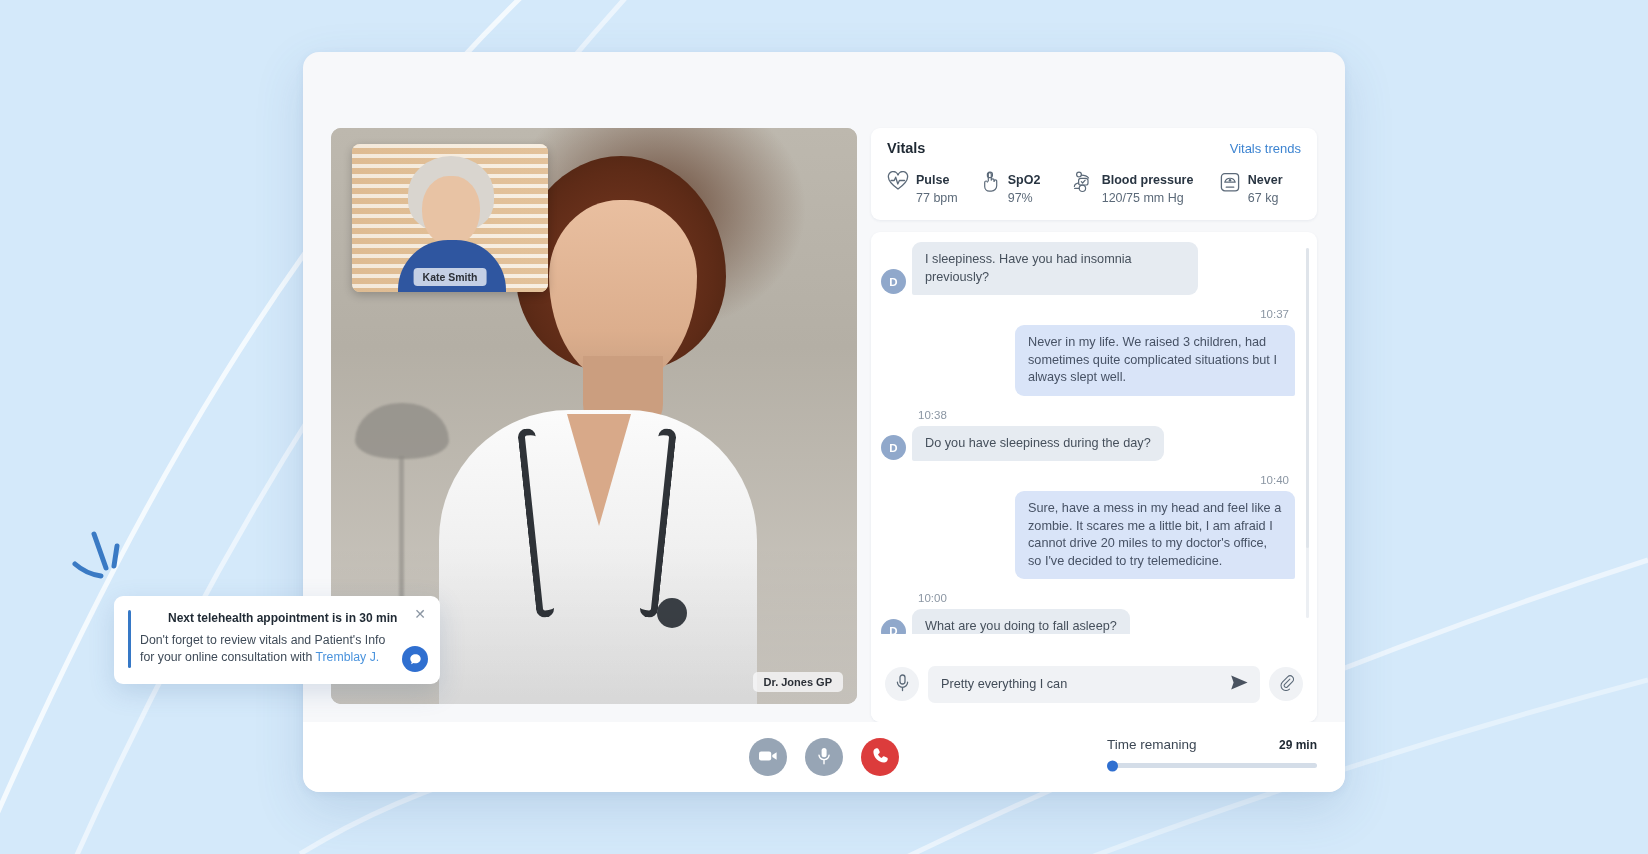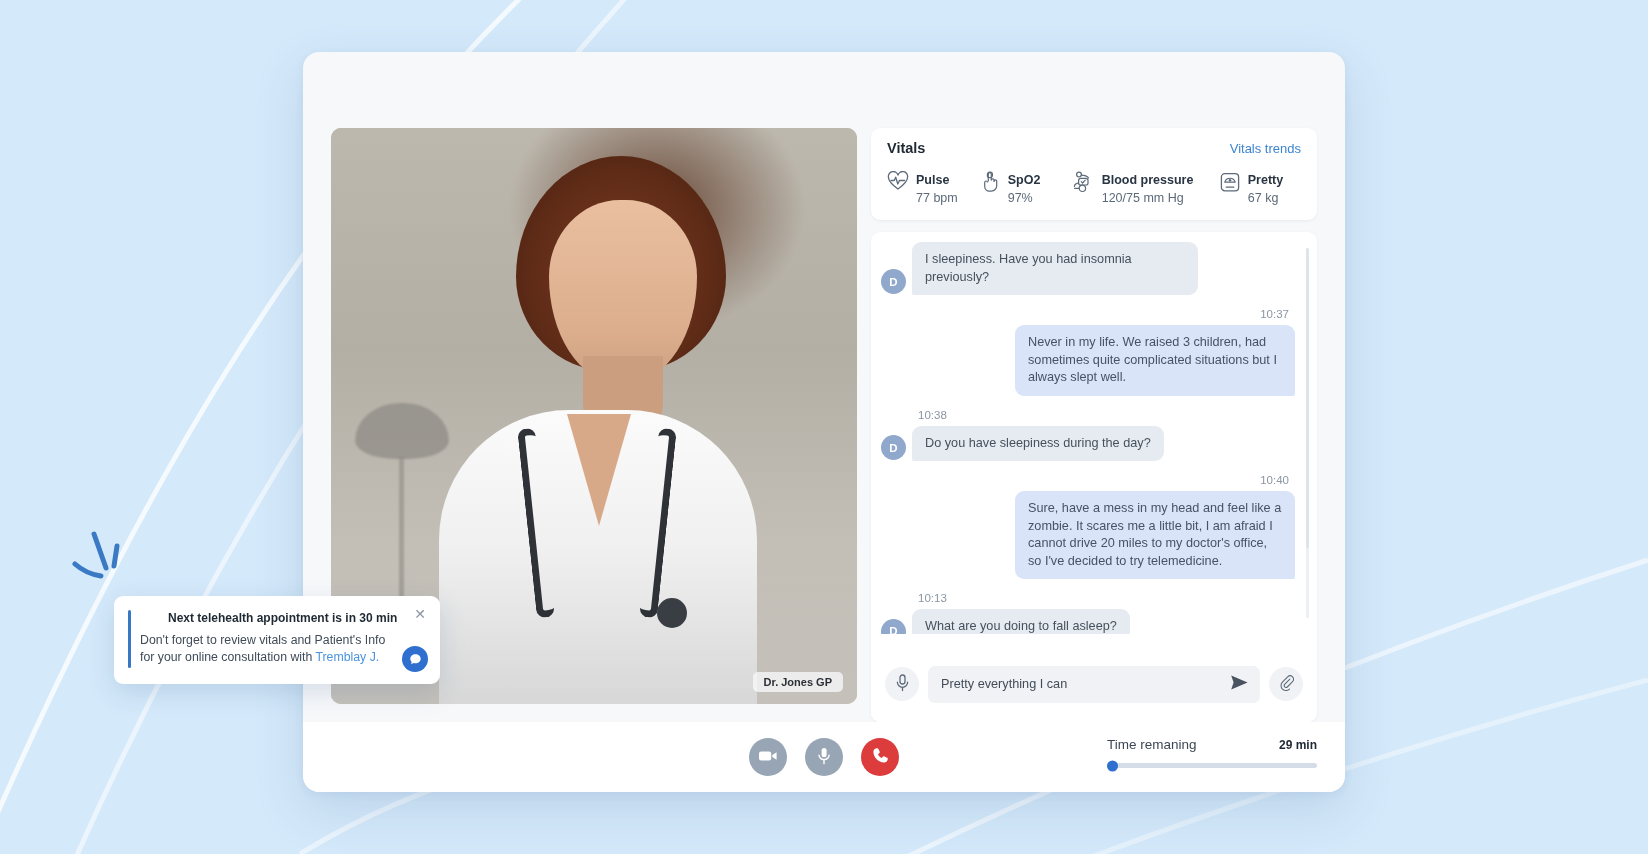--- a/index.html
+++ b/index.html
@@ -606,20 +606,27 @@
       <div class="doc-hair"></div>
       <div class="doc-face"></div>
       <div class="doc-neck"></div>
       <div class="doc-coat"></div>
       <div class="doc-vneck"></div>
       <div class="steth-l"></div>
       <div class="steth-r"></div>
       <div class="steth-chest"></div>
       <div class="video-shadow"></div>
 
+      <div class="pip">
+        <div class="pip-bg"></div>
+        <div class="pip-hair"></div>
+        <div class="pip-face"></div>
+        <div class="pip-body"></div>
+        <div class="pip-label">Kate Smith</div>
+      </div>
 
       <div class="video-label">Dr. Jones GP</div>
     </div>
 
     <div class="vitals-card">
       <div class="vitals-head">
         <div class="vitals-title">Vitals</div>
         <a class="vitals-trends">Vitals trends</a>
       </div>
 
@@ -674,21 +681,21 @@
         <div class="vital v-wt">
           <span class="vital-ico">
             <svg width="22" height="22" viewBox="0 0 22 22" fill="none">
               <rect x="2.4" y="2.6" width="17.2" height="17.2" rx="3.4" stroke="#5c6a79" stroke-width="1.3"></rect>
               <path d="M5.8 11.2 a5.4 5.4 0 0 1 10.4 0 Z" stroke="#5c6a79" stroke-width="1.2" stroke-linejoin="round"></path>
               <circle cx="11" cy="9.3" r="1.25" fill="#5c6a79"></circle>
               <path d="M7.2 16.2 H14.8" stroke="#5c6a79" stroke-width="1.2" stroke-linecap="round"></path>
             </svg>
           </span>
           <span>
-            <span class="vital-name">Pretty</span><br>
+            <span class="vital-name">Never</span><br>
             <span class="vital-val">67 kg</span>
           </span>
         </div>
 
       </div>
     </div>
 
     <div class="chat-card">
 
       <div class="chat-scroll">
@@ -707,21 +714,21 @@
         <div class="msg-row left">
           <div class="avatar">D</div>
           <div class="bubble in">Do you have sleepiness during the day?</div>
         </div>
 
         <div class="time-right">10:40</div>
         <div class="msg-row right">
           <div class="bubble out">Sure, have a mess in my head and feel like a zombie. It scares me a little bit, I am afraid I cannot drive 20 miles to my doctor's office, so I've decided to try telemedicine.</div>
         </div>
 
-        <div class="time-left">10:13</div>
+        <div class="time-left">10:00</div>
         <div class="msg-row left">
           <div class="avatar">D</div>
           <div class="bubble in">What are you doing to fall asleep?</div>
         </div>
       </div>
 
       <div class="chat-sb-track"></div>
       <div class="chat-sb-thumb"></div>
 
       <div class="composer">

